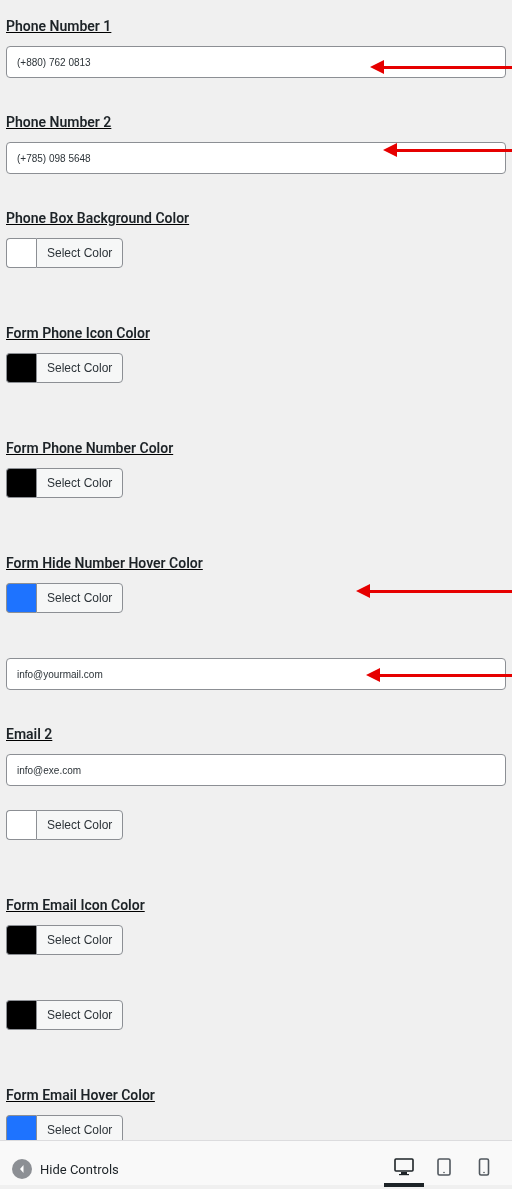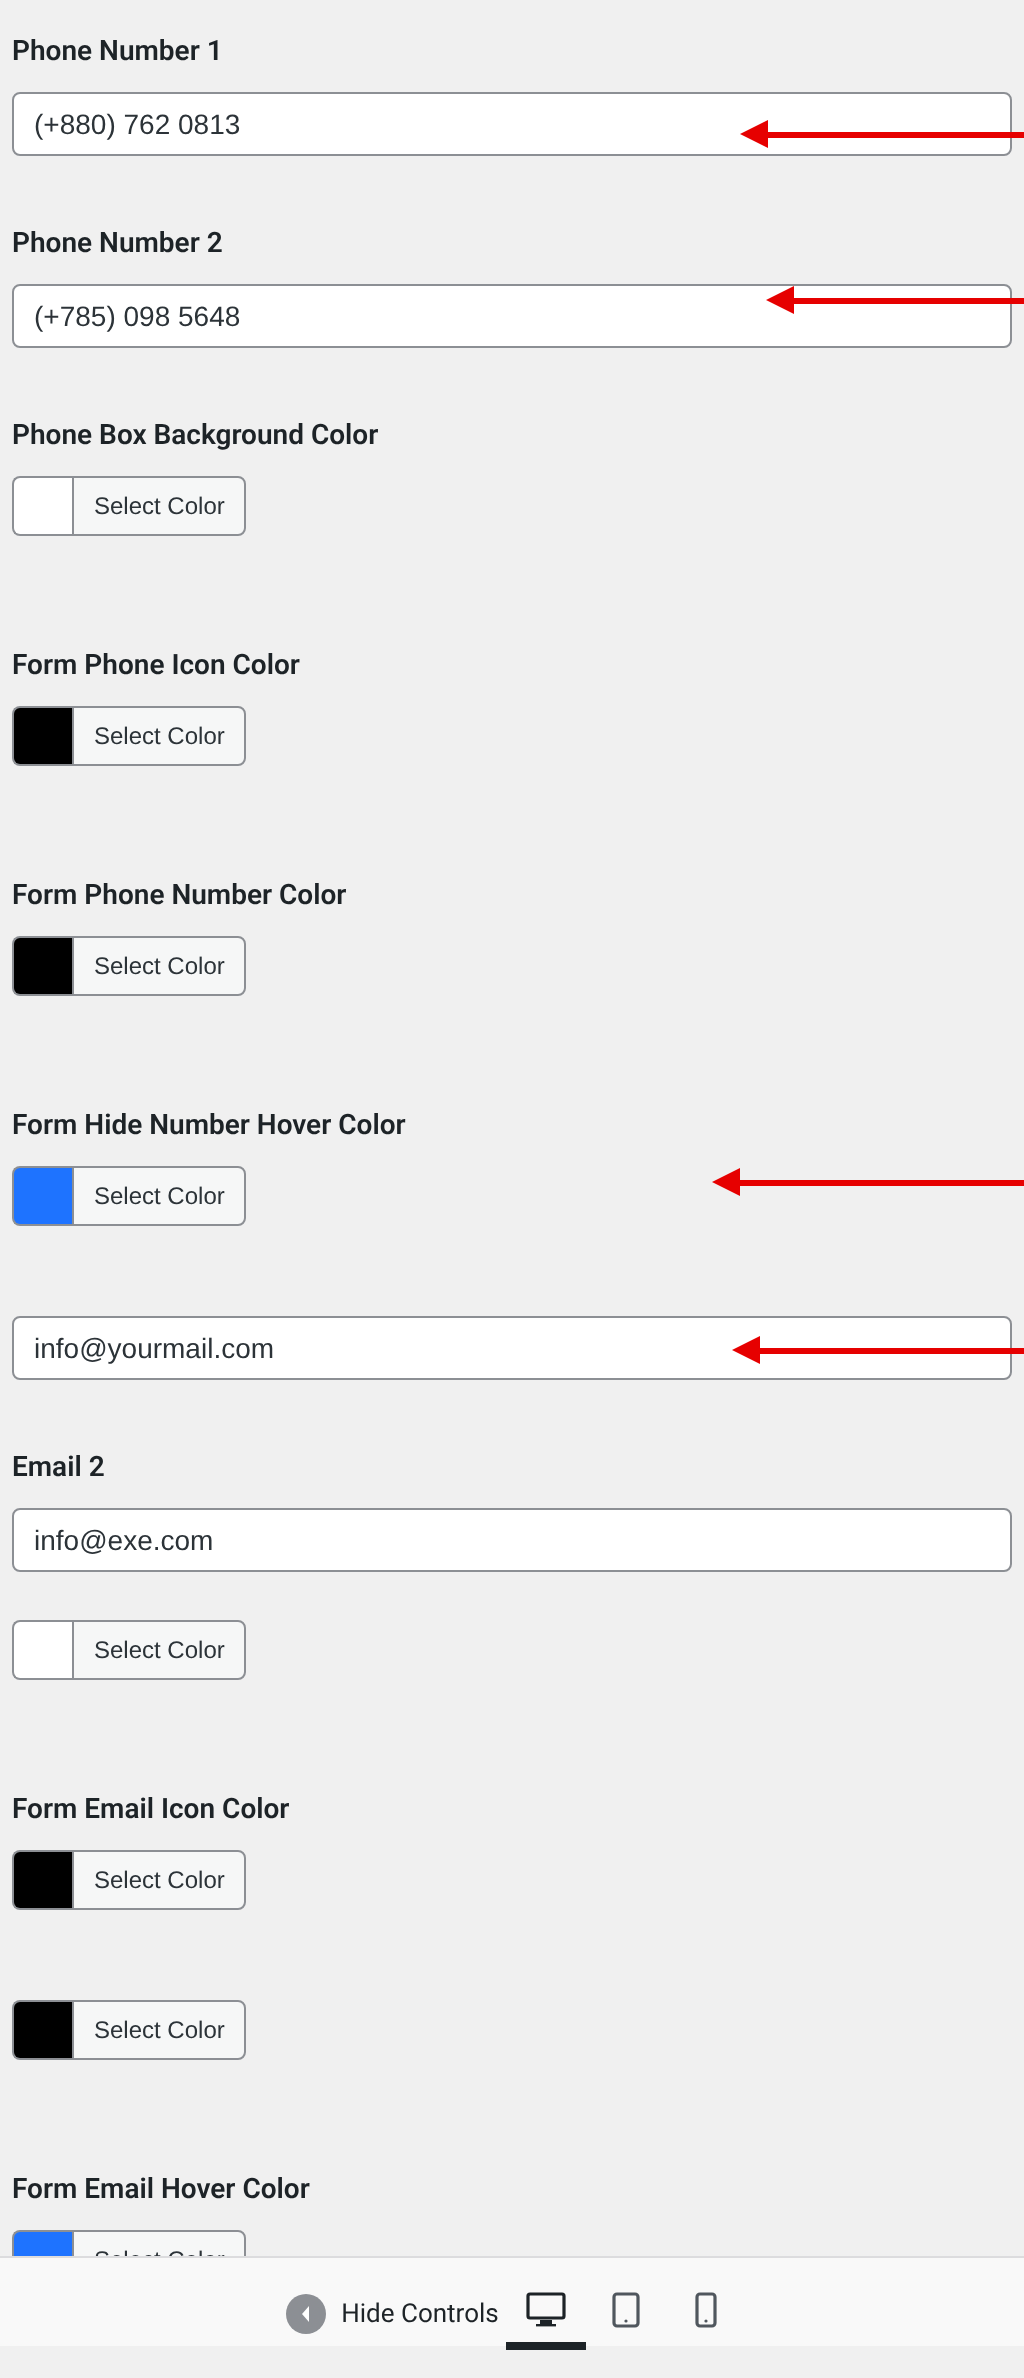--- a/index.html
+++ b/index.html
@@ -9,33 +9,34 @@
       width: 512px;
       height: 1189px;
       position: relative;
       overflow: hidden;
     }
     .panel {
       padding: 0;
     }
     .control-group {
       padding: 6px 6px 18px 6px;
+      text-decoration: underline;
     }
     .control-label {
       font-size: 14px;
       font-weight: 600;
       color: #1d2327;
       margin-bottom: 8px;
       padding: 12px 0 4px 0;
     }
     .text-input {
       width: 100%;
       height: 32px;
       padding: 4px 10px;
-      font-size: 14px;
+      font-size: 10px;
       font-weight: 400;
       color: #2c3338;
       background: #fff;
       border: 1px solid #8c8f94;
       border-radius: 4px;
       line-height: 22px;
     }
     .color-control {
       display: inline-flex;
       align-items: stretch;
@@ -55,29 +56,29 @@
       font-size: 12px;
       background: #f6f7f7;
       border: 1px solid #8c8f94;
       border-top-right-radius: 4px;
       border-bottom-right-radius: 4px;
       cursor: pointer;
       color: #2c3338;
     }
     .footer-bar {
       position: absolute;
-      bottom: 16px;
+      bottom: 4px;
       left: 0;
       right: 0;
       height: 45px;
       background: #f9f9f9;
       border-top: 1px solid #dcdcde;
       display: flex;
       align-items: center;
-      justify-content: center;
+      justify-content: space-between;
       padding: 12px 8px 0 8px;
     }
     .hide-controls {
       display: flex;
       align-items: center;
       gap: 8px;
       cursor: pointer;
       padding: 4px;
     }
     .hide-controls .circle-icon {

